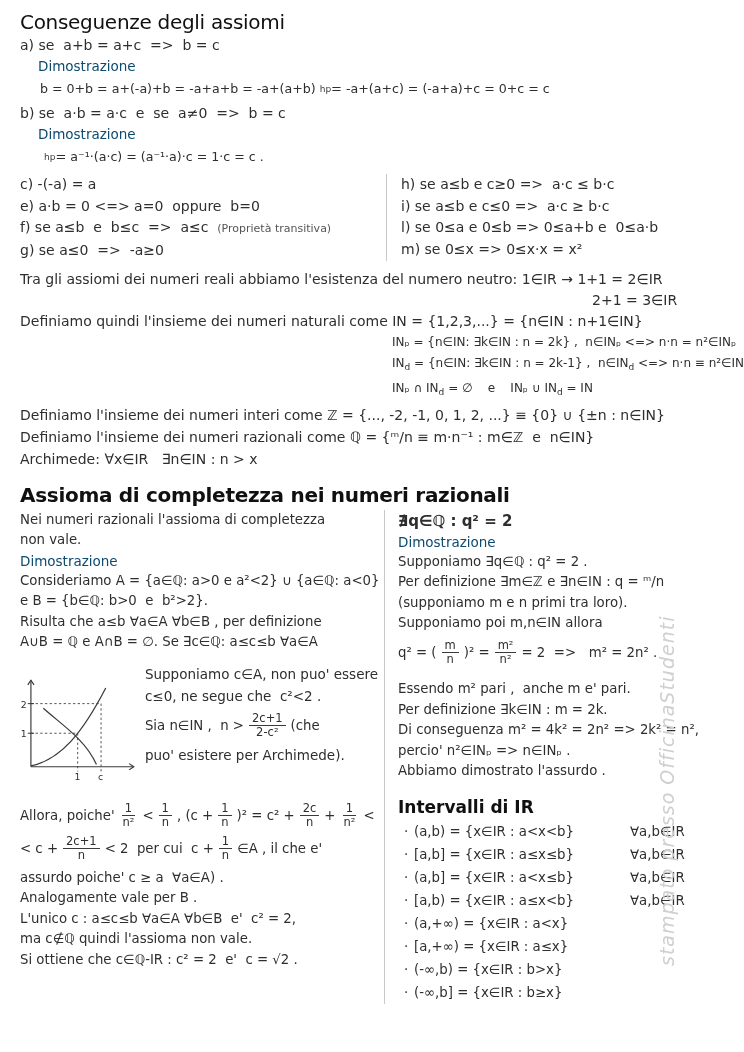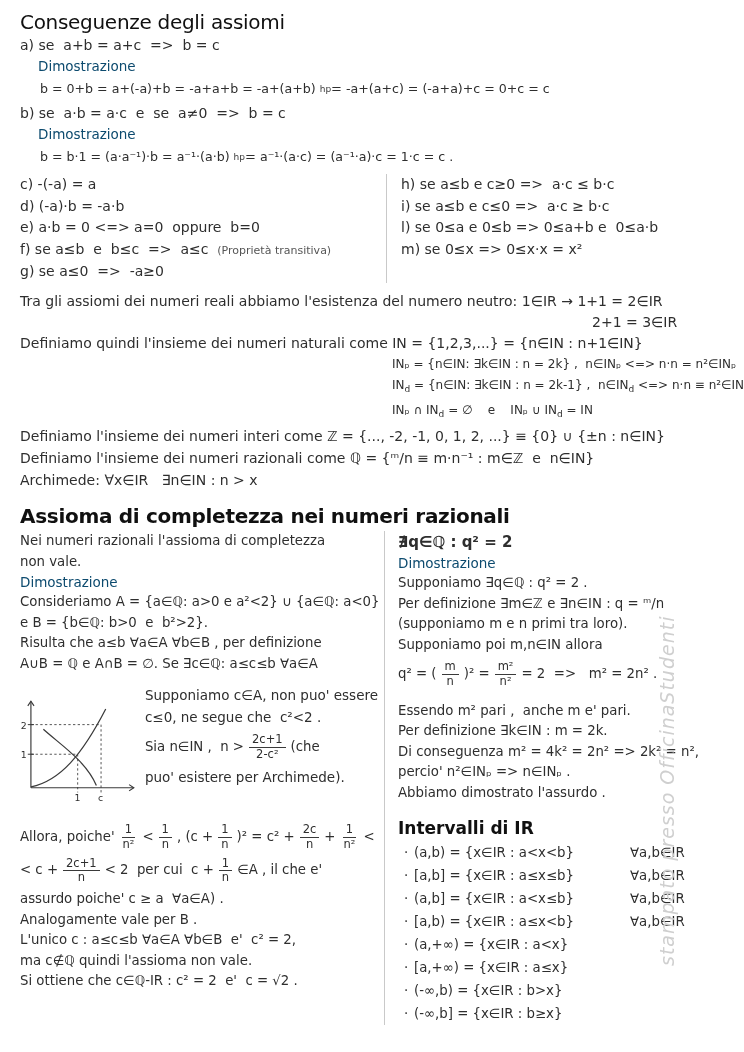--- a/index.html
+++ b/index.html
@@ -63,32 +63,30 @@
     <span class="hpeq">
       <span class="hp">hp</span>
       <span class="eqq">=</span>
     </span>
     <span>-a+(a+c) = (-a+a)+c = 0+c = c</span>
   </div>
 
   <div class="mathline">b) se  a·b = a·c  e  se  a≠0  =&gt;  b = c</div>
   <div class="dim">Dimostrazione</div>
   <div class="proof">
-    <span>b = b·1 = (a·a⁻¹)·b = a⁻¹·(a·b)</span>
     <span class="hpeq">
       <span class="hp">hp</span>
       <span class="eqq">=</span>
     </span>
     <span>a⁻¹·(a·c) = (a⁻¹·a)·c = 1·c = c .</span>
   </div>
 
   <div class="twocol">
     <div class="colL">
       <div class="axline">c) -(-a) = a</div>
-      <div class="axline">d) (-a)·b = -a·b</div>
       <div class="axline">e) a·b = 0 &lt;=&gt; a=0  oppure  b=0</div>
       <div class="axline"><span>f) se a≤b  e  b≤c  =&gt;  a≤c  </span><span class="note">(Proprietà transitiva)</span></div>
       <div class="axline">g) se a≤0  =&gt;  -a≥0</div>
     </div>
     <div class="vdiv"></div>
     <div class="colR">
       <div class="axline">h) se a≤b e c≥0 =&gt;  a·c ≤ b·c</div>
       <div class="axline">i) se a≤b e c≤0 =&gt;  a·c ≥ b·c</div>
       <div class="axline">l) se 0≤a e 0≤b =&gt; 0≤a+b e  0≤a·b</div>
       <div class="axline">m) se 0≤x =&gt; 0≤x·x = x²</div>

